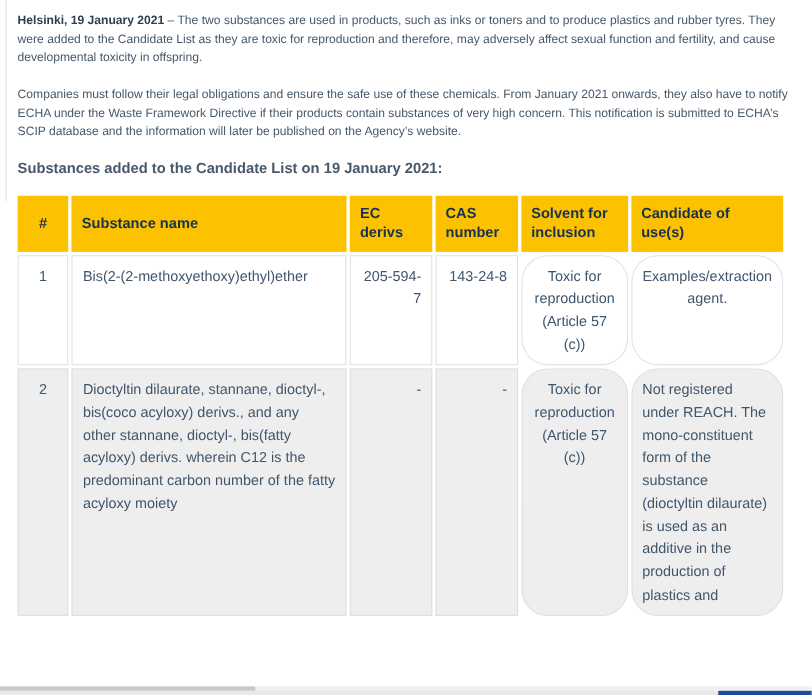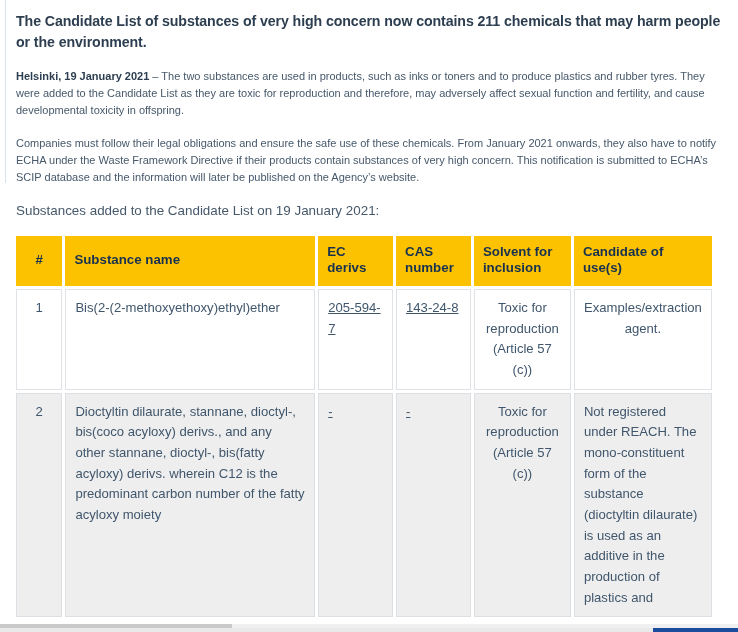--- a/index.html
+++ b/index.html
@@ -61,20 +61,21 @@
   p.body b, p.body .dateline {
     font-weight: bold;
     color: #2c3e50;
   }
 
   .intro-line {
     margin: 0 0 12px 0;
     font-size: 13.4px;
     line-height: 1.5;
     color: #46586a;
+    font-weight: bold;
   }
 
   
   table.subs {
     border-collapse: separate;
     border-spacing: 3px 3px;
     margin: 0 0 0 -3px;
     width: 702px;
     table-layout: fixed;
   }
@@ -99,23 +100,23 @@
     font-size: 13.1px;
     line-height: 1.58;
     color: #40566c;
     vertical-align: top;
     padding: 8px 9px 8px 9px;
   }
   table.subs tbody tr.alt td { background: #eeeeee; border-color: #dcdfe3; }
 
   td.c-num       { text-align: center; padding-left: 2px; padding-right: 2px; }
   td.c-ec,
-  td.c-cas       { text-align: left; text-decoration: underline; }
+  td.c-cas       { text-align: right; }
   td.c-reason,
-  td.c-use       { text-align: center; }
+  td.c-use       { text-align: center; border-radius: 24px; }
   tr.alt td.c-use { text-align: left; }
 
   
   col.w-num    { width: 44px; }
   col.w-name   { width: 237px; }
   col.w-ec     { width: 71px; }
   col.w-cas    { width: 71px; }
   col.w-reason { width: 92px; }
   col.w-use    { width: 131px; }
 
@@ -158,21 +159,20 @@
 </style>
 </head>
 <body>
 
 <div class="page">
 
   <div class="left-rule"></div>
 
   <div class="article">
 
-    <p class="lead">The Candidate List of substances of very high concern now contains 211 chemicals that may harm people or the environment.</p>
 
     <p class="body tight"><span class="dateline">Helsinki, 19 January 2021</span><span> – The two substances are used in products, such as inks or toners and to produce plastics and rubber tyres. They were added to the Candidate List as they are toxic for reproduction and therefore, may adversely affect sexual function and fertility, and cause developmental toxicity in offspring.</span></p>
 
     <p class="body">Companies must follow their legal obligations and ensure the safe use of these chemicals. From January 2021 onwards, they also have to notify ECHA under the Waste Framework Directive if their products contain substances of very high concern. This notification is submitted to ECHA’s SCIP database and the information will later be published on the Agency’s website.</p>
 
     <p class="intro-line">Substances added to the Candidate List on 19 January 2021:</p>
 
     <table class="subs">
       <colgroup>
         <col class="w-num">

